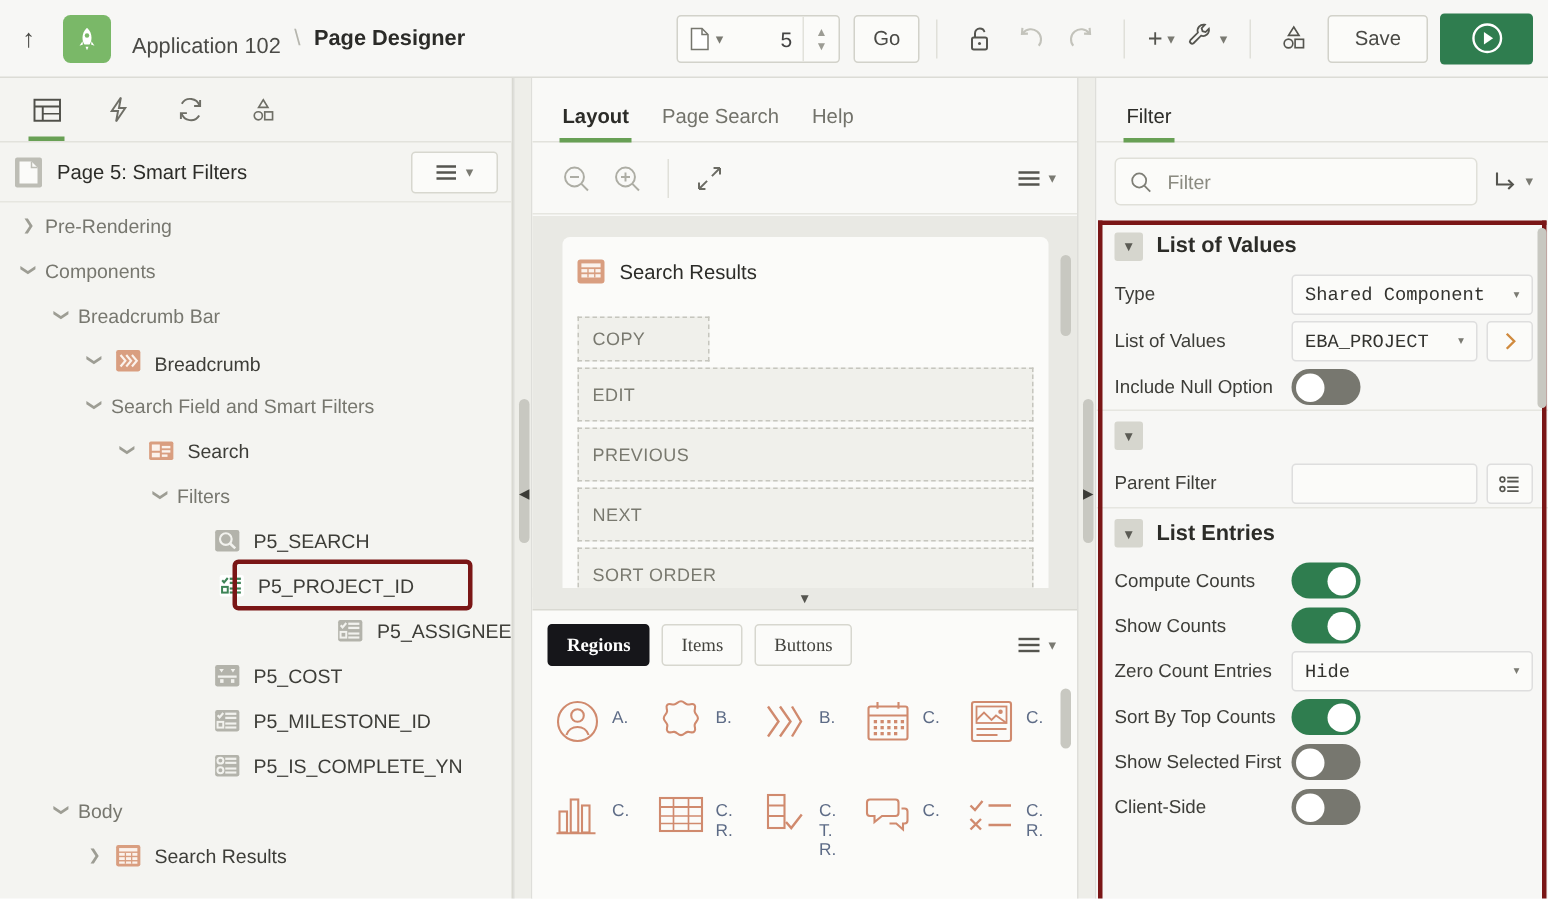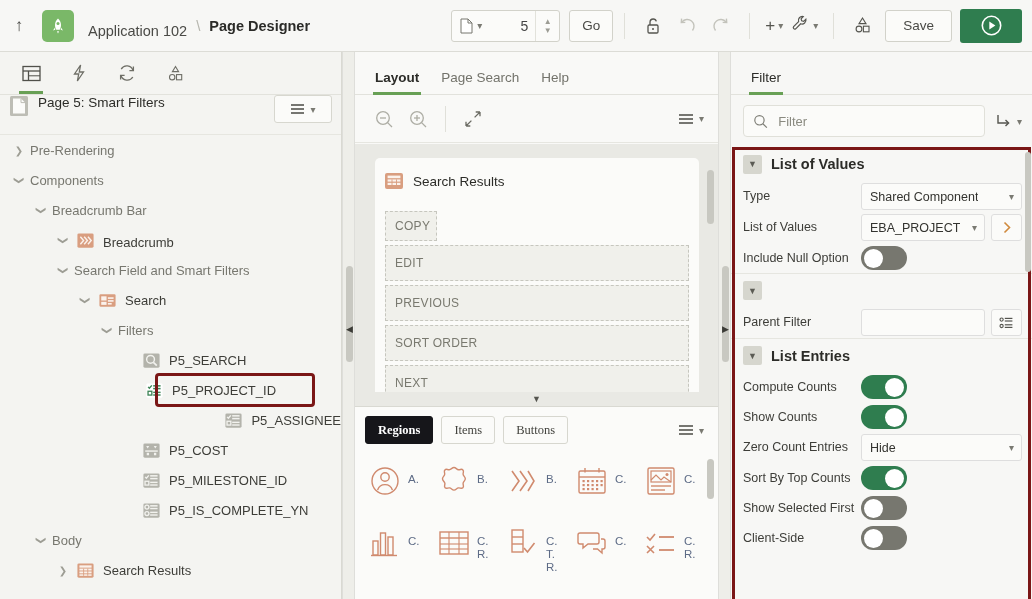--- a/index.html
+++ b/index.html
@@ -125,21 +125,21 @@
   }
   .lp-tab {
     width: 42px; height: 42px; display: flex; align-items: center; justify-content: center;
     cursor: pointer; color: #6e6e66; position: relative;
   }
   .lp-tab.sel::after {
     content: ""; position: absolute; bottom: 0; left: 9px; right: 9px; height: 3px;
     background: #68a055;
   }
   .tree-head {
-    height: 40px; display: flex; padding: 0 9px 0 9px;
+    height: 40px; display: flex; align-items: center; padding: 0 9px 0 9px;
     border-bottom: 1px solid #e6e6e0;
   }
   .tree-head .ico { margin-right: 9px; display: flex; }
   .tree-head .ttl { font-size: 13.5px; color: #2c2c28; }
   .tree-head .menu-btn {
     margin-left: auto; width: 58px; height: 28px; border: 1px solid #d7d7cf; border-radius: 3px;
     background: #fbfbf9; display: flex; align-items: center; justify-content: center; gap: 5px;
     cursor: pointer;
   }
   .tree-list { position: relative; }
@@ -185,21 +185,21 @@
   .card-title {
     display: flex; align-items: center; height: 32px; padding-left: 9px;
     font-size: 13.5px; color: #2c2c28;
   }
   .card-title .ci { margin-right: 9px; display: flex; }
   .ph {
     margin: 4px 10px 0 10px; border: 1px dashed #c6c6be; background: #f0f0eb;
     font-size: 12px; color: #79796f; display: flex; align-items: center; padding-left: 9px;
     letter-spacing: 0.3px;
   }
-  .ph.sm { height: 30px; width: 52px; margin-top: 14px; }
+  .ph.sm { height: 30px; width: 88px; margin-top: 14px; }
   .ph.full { height: 36px; margin-right: 10px; }
   .mp-vscroll {
     position: absolute; right: 4px; top: 118px; width: 7px; height: 54px;
     background: #c8c8c1; border-radius: 4px;
   }
   .mp-more {
     position: absolute; left: 0; top: 340px; width: 363px; height: 14px;
     display: flex; align-items: center; justify-content: center;
     color: #55554f; font-size: 9px; background: #e9e9e4;
   }
@@ -273,21 +273,21 @@
   .sec-toggle {
     width: 19px; height: 19px; background: #d6d6ce; border-radius: 2px;
     display: flex; align-items: center; justify-content: center; color: #5b5b54;
     font-size: 9px; cursor: pointer; flex: none;
   }
   .sec-title { font-size: 14.5px; color: #2c2c28; font-weight: bold; }
   .prow {
     min-height: 30px; display: flex; align-items: center; padding: 2px 10px 2px 12px;
   }
   .plabel { width: 118px; font-size: 12.5px; color: #3d3d38; line-height: 15px; flex: none; }
-  .pctl { flex: 1; display: flex; align-items: center; gap: 6px; }
+  .pctl { flex: 1; display: flex; align-items: center; gap: 6px; font-family: Liberation Mono, monospace; }
   .psel {
     flex: 1; height: 27px; background: #fbfbf9; border: 1px solid #dedede; border-radius: 3px;
     display: flex; align-items: center; justify-content: space-between; padding: 0 7px 0 8px;
     font-size: 12.5px; color: #33332f; cursor: pointer; overflow: hidden; white-space: nowrap;
   }
   .ptext {
     flex: 1; height: 27px; background: #fbfbf9; border: 1px solid #dedede; border-radius: 3px;
   }
   .pbtn {
     width: 31px; height: 27px; background: #fbfbf9; border: 1px solid #dedede; border-radius: 3px;
@@ -688,22 +688,22 @@
             <line x1="8" y1="8.4" x2="8" y2="14" stroke="#d99e80" stroke-width="0.9"></line>
             <line x1="12.5" y1="8.4" x2="12.5" y2="14" stroke="#d99e80" stroke-width="0.9"></line>
           </svg>
         </span>
         <span>Search Results</span>
       </div>
       <div id="canvas-placeholders">
           <div class="ph sm">COPY</div>
           <div class="ph full">EDIT</div>
           <div class="ph full">PREVIOUS</div>
+          <div class="ph full">NEXT</div>
           <div class="ph full">SORT ORDER</div>
-          <div class="ph full">NEXT</div>
           <div class="ph full">REGION BODY</div>
         </div>
     </div>
   </div>
   <div class="mp-vscroll"></div>
   <div class="mp-more">▼</div>
 
   <div class="mp-gallery">
     <div class="gal-tabs" id="gal-tabs">
       <div class="gal-tab sel">Regions</div>

